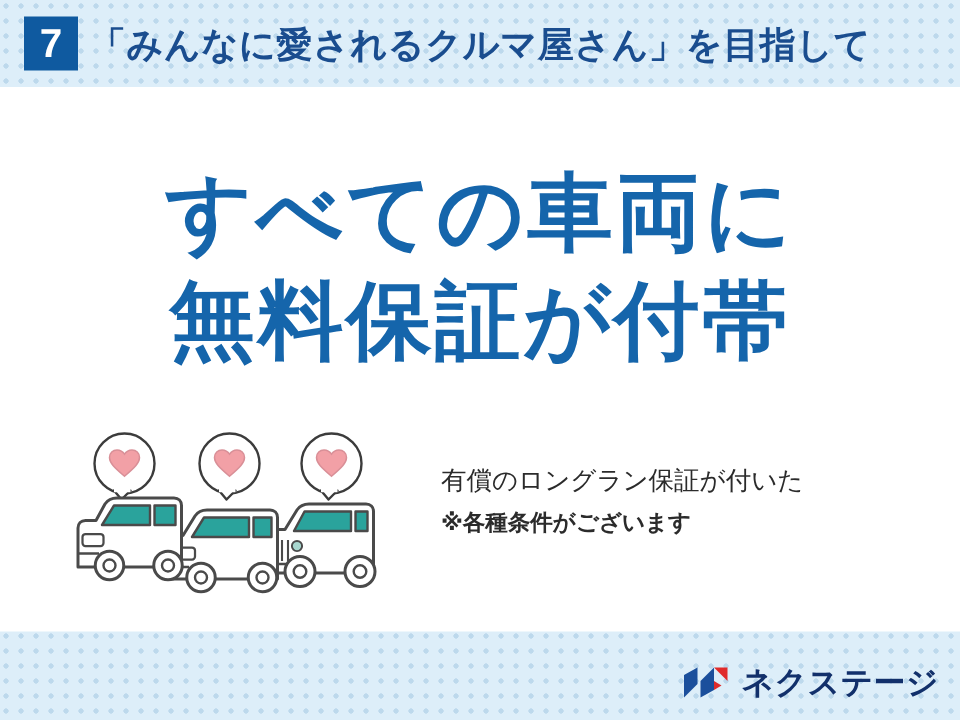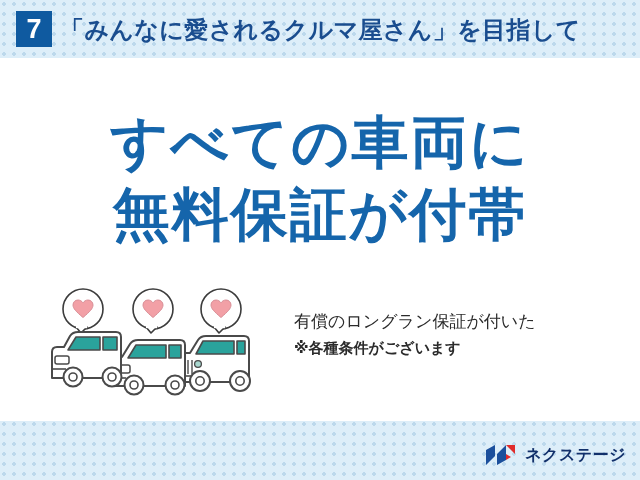--- a/index.html
+++ b/index.html
@@ -123,21 +123,21 @@
     position: absolute;
     right: 14px;
     bottom: 9px;
     height: 32px;
     display: flex;
     align-items: center;
     gap: 7px;
   }
   .logo-mark { width: 34px; height: 24px; display: block; }
   .logo-text {
-    font-size: 16px;
+    font-size: 21px;
     font-weight: bold;
     color: #12306b;
     letter-spacing: 0.5px;
     white-space: nowrap;
     font-family: Liberation Serif, serif;
   }
 </style>
 </head>
 <body>
 

